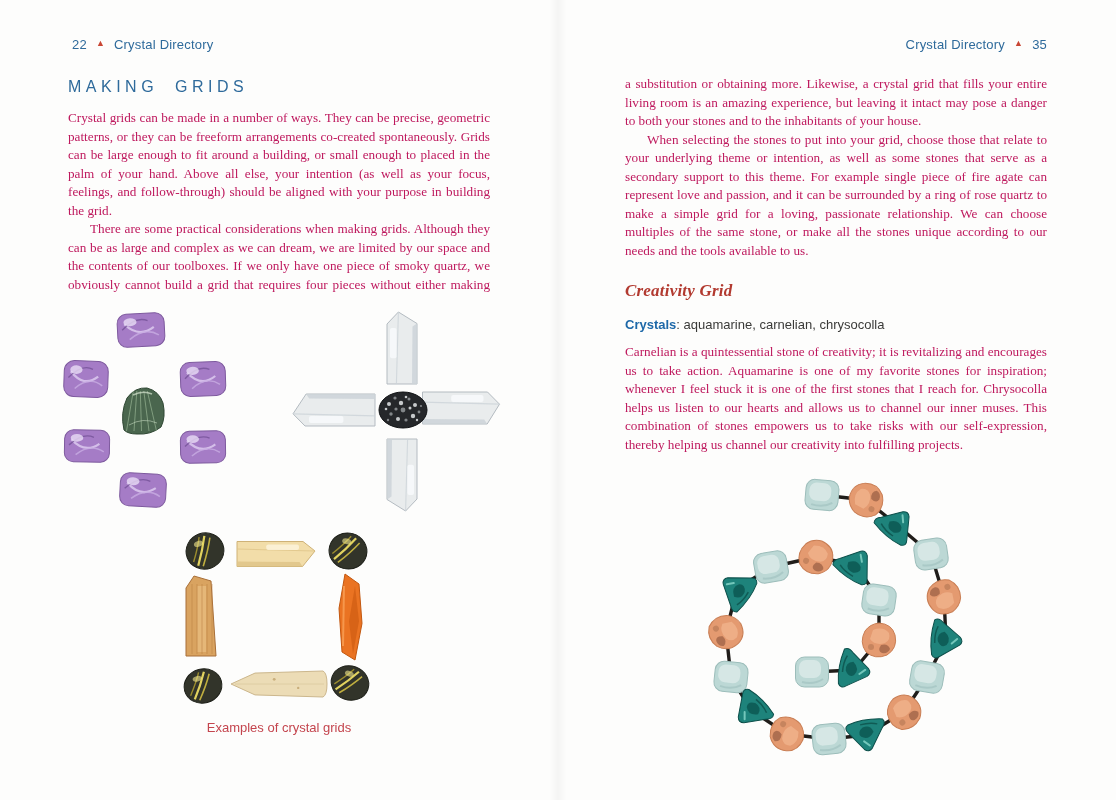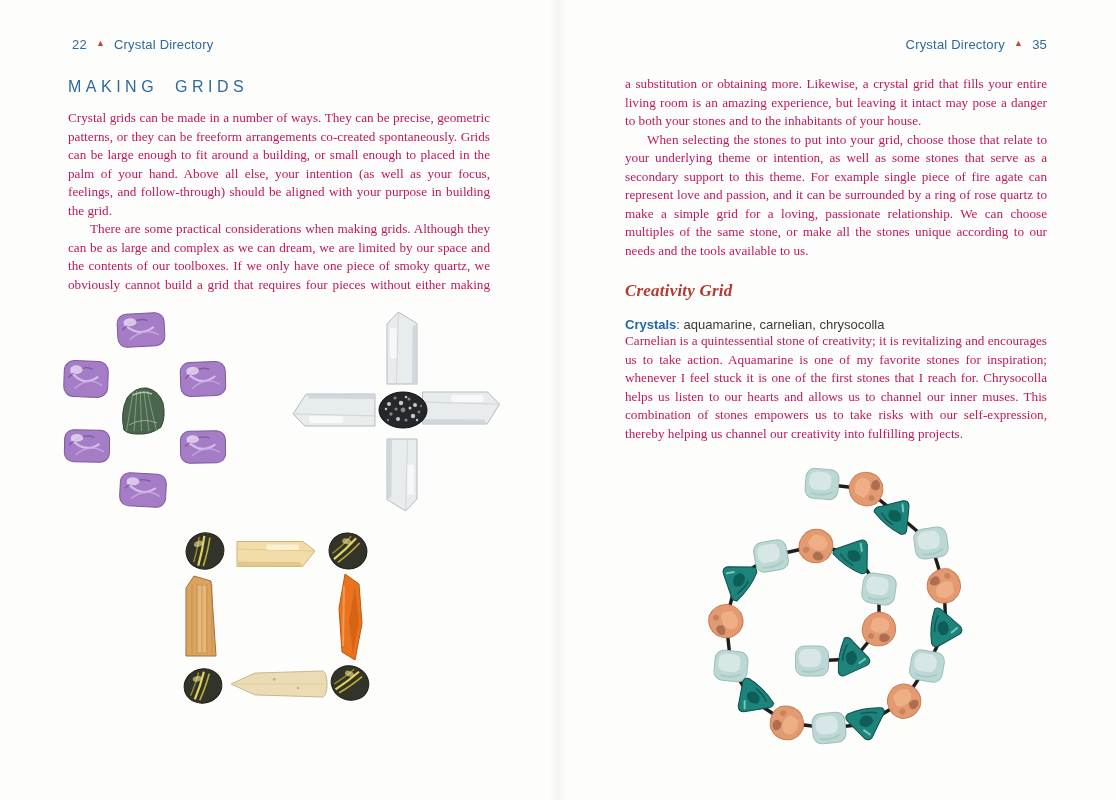--- a/index.html
+++ b/index.html
@@ -19,21 +19,21 @@
   .section-title{font-family:"Liberation Sans",sans-serif;font-weight:normal;font-size:16px;
           letter-spacing:4.5px;word-spacing:8px;color:#2e6a9b;text-align:left;margin-bottom:13px}
   p.body{font-size:13.2px;line-height:18.5px;text-align:justify;color:#be185d}
   p.indent{text-indent:22px}
   p.continues{text-align-last:justify}
   .figure-left{display:block;margin:8px 0 0 -10px}
   .caption{font-family:"Liberation Sans",sans-serif;font-size:13px;color:#c4454e;text-align:center;margin-top:8px}
   .subhead{font-style:italic;font-weight:bold;font-size:17px;color:#b23a30;margin-top:21px;letter-spacing:.2px}
   .crystals{font-family:"Liberation Sans",sans-serif;font-size:13px;color:#3a3a38;margin-top:16px}
   .crystals .label{color:#1d68a8;font-weight:bold}
-  p.after-crystals{}
+  p.after-crystals{margin-top:11px}
   .figure-right{display:block;margin:6px 0 0 22px}
 </style>
 </head>
 <body>
 
 <div class="book">
   <div class="gutter"></div>
 
   <div class="page page-left">
     <div class="running-head rh-left">
@@ -192,20 +192,21 @@
       <circle cx="-3.9" cy="19.200000000000003" r="1.2" fill="#c9ae7c"></circle>
         </g>
         <g transform="translate(347,684) rotate(20)">
       <ellipse rx="19" ry="17" fill="#32342a" stroke="#1d1f18" stroke-width="1"></ellipse>
       <path d="M -11.4,10.88 Q -1.9000000000000001,-1.7000000000000002 4.56,-13.600000000000001" stroke="#e2d35f" stroke-width="2.2" fill="none"></path>
       <path d="M -6.84,12.92 Q 3.04,0.68 9.12,-10.2" stroke="#bfae3f" stroke-width="1.6" fill="none"></path>
       <path d="M -14.44,6.12 Q -5.7,-5.1 -0.76,-14.28" stroke="#9c8d2e" stroke-width="1.4" fill="none"></path>
       <ellipse cx="-3.8000000000000003" cy="-8.5" rx="4.56" ry="2.72" fill="#f4ea8e" opacity=".6"></ellipse>
         </g>
       </svg>
+    <div class="caption">Examples of crystal grids</div>
   </div>
 
   <div class="page page-right">
     <div class="running-head rh-right">
       <span>Crystal Directory</span>
       <span class="tri">▲</span>
       <span>35</span>
     </div>
     <p class="body">a substitution or obtaining more. Likewise, a crystal grid that fills your entire living room is an amazing experience, but leaving it intact may pose a danger to both your stones and to the inhabitants of your house.</p>
     <p class="body indent">When selecting the stones to put into your grid, choose those that relate to your underlying theme or intention, as well as some stones that serve as a secondary support to this theme. For example single piece of fire agate can represent love and passion, and it can be surrounded by a ring of rose quartz to make a simple grid for a loving, passionate relationship. We can choose multiples of the same stone, or make all the stones unique according to our needs and the tools available to us.</p>

